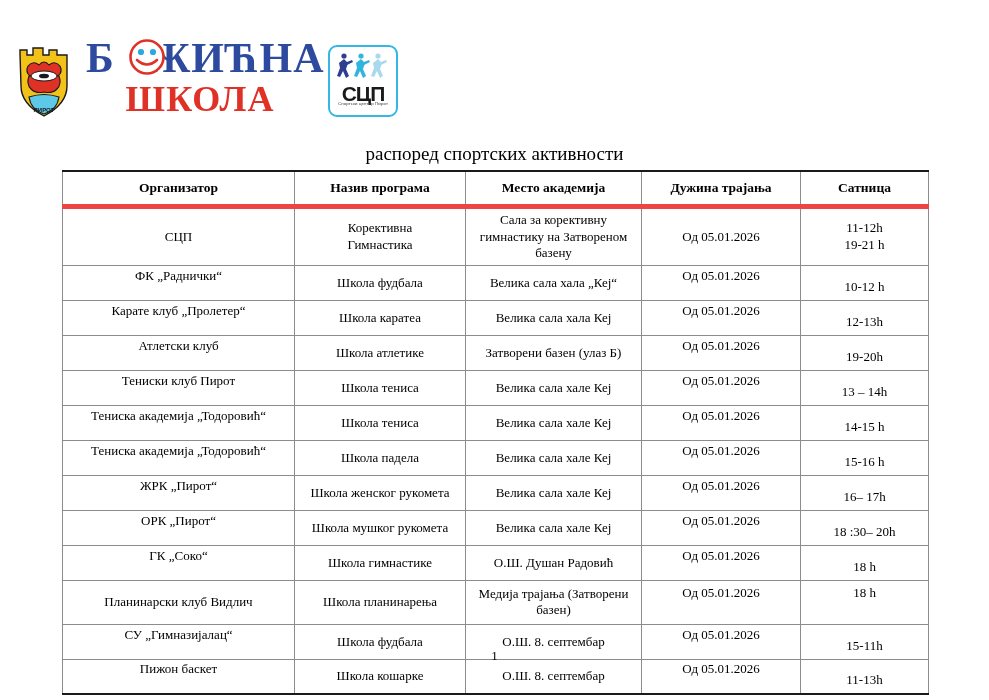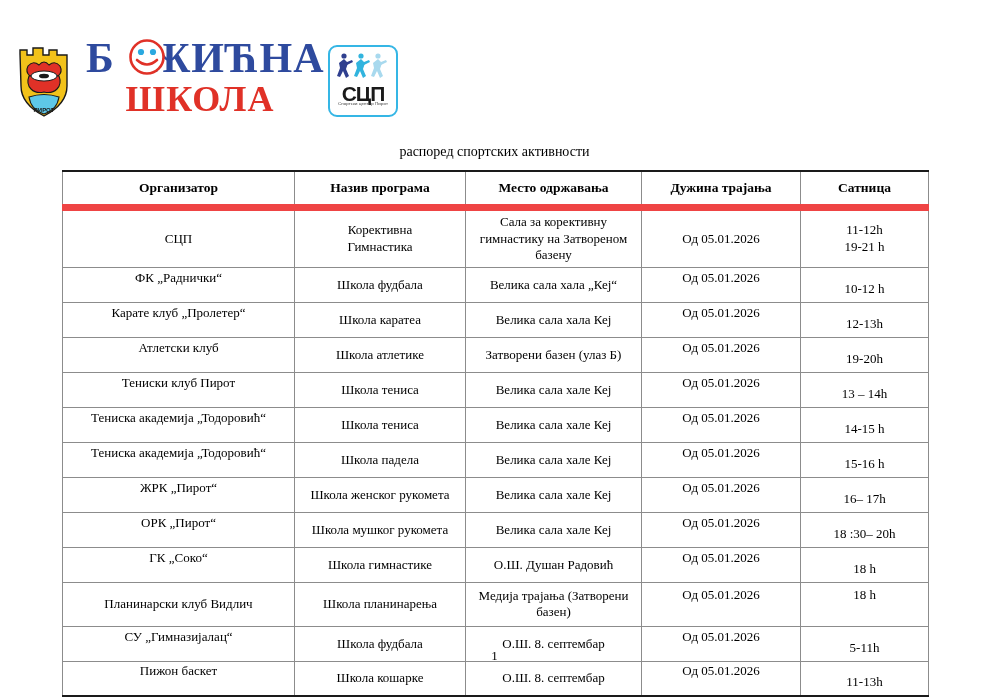--- a/index.html
+++ b/index.html
@@ -131,21 +131,21 @@
   }
 
   
   .doc-title {
     position: absolute;
     left: 0;
     top: 144px;
     width: 989px;
     text-align: center;
     font-family: "Liberation Serif", "DejaVu Serif", serif;
-    font-size: 14px;
+    font-size: 19px;
     color: #000000;
     line-height: 1.1;
   }
 
   
   .sched-wrap {
     position: absolute;
     left: 62px;
     top: 170px;
     width: 866px;
@@ -157,21 +157,21 @@
     font-family: "Liberation Serif", "DejaVu Serif", serif;
   }
   table.sched th,
   table.sched td {
     border: 1px solid #8c8c8c;
     vertical-align: middle;
     padding: 0;
   }
   table.sched thead th {
     border-top: 2px solid #1a1a1a;
-    border-bottom: 7px solid #ef4444;
+    border-bottom: 5px solid #ef4444;
     font-weight: bold;
     font-size: 13.5px;
     text-align: center;
     height: 32px;
   }
   table.sched tbody tr:last-child td {
     border-bottom: 2px solid #1a1a1a;
   }
   .cell {
     display: block;
@@ -264,21 +264,21 @@
         <col style="width:232px">
         <col style="width:171px">
         <col style="width:176px">
         <col style="width:159px">
         <col style="width:128px">
       </colgroup>
       <thead>
         <tr>
           <th>Организатор</th>
           <th>Назив програма</th>
-          <th>Место одржавања</th>
+          <th>Место академија</th>
           <th>Дужина трајања</th>
           <th class="h-time">Сатница</th>
         </tr>
       </thead>
       <tbody id="sched-body">
           <tr class="r-multi" style="height: 48px;">
             <td class="c-org">
               <span class="cell">СЦП</span>
             </td>
             <td class="c-prog">
@@ -471,21 +471,21 @@
             <td class="c-prog">
               <span class="cell">Школа фудбала</span>
             </td>
             <td class="c-venue">
               <span class="cell">О.Ш. 8. септембар</span>
             </td>
             <td class="c-dur">
               <span class="cell">Од 05.01.2026</span>
             </td>
             <td class="c-time">
-              <span class="cell">5-11h</span>
+              <span class="cell">15-11h</span>
             </td>
           </tr>
           <tr style="height: 35px;">
             <td class="c-org">
               <span class="cell">Пижон баскет</span>
             </td>
             <td class="c-prog">
               <span class="cell">Школа кошарке</span>
             </td>
             <td class="c-venue">

